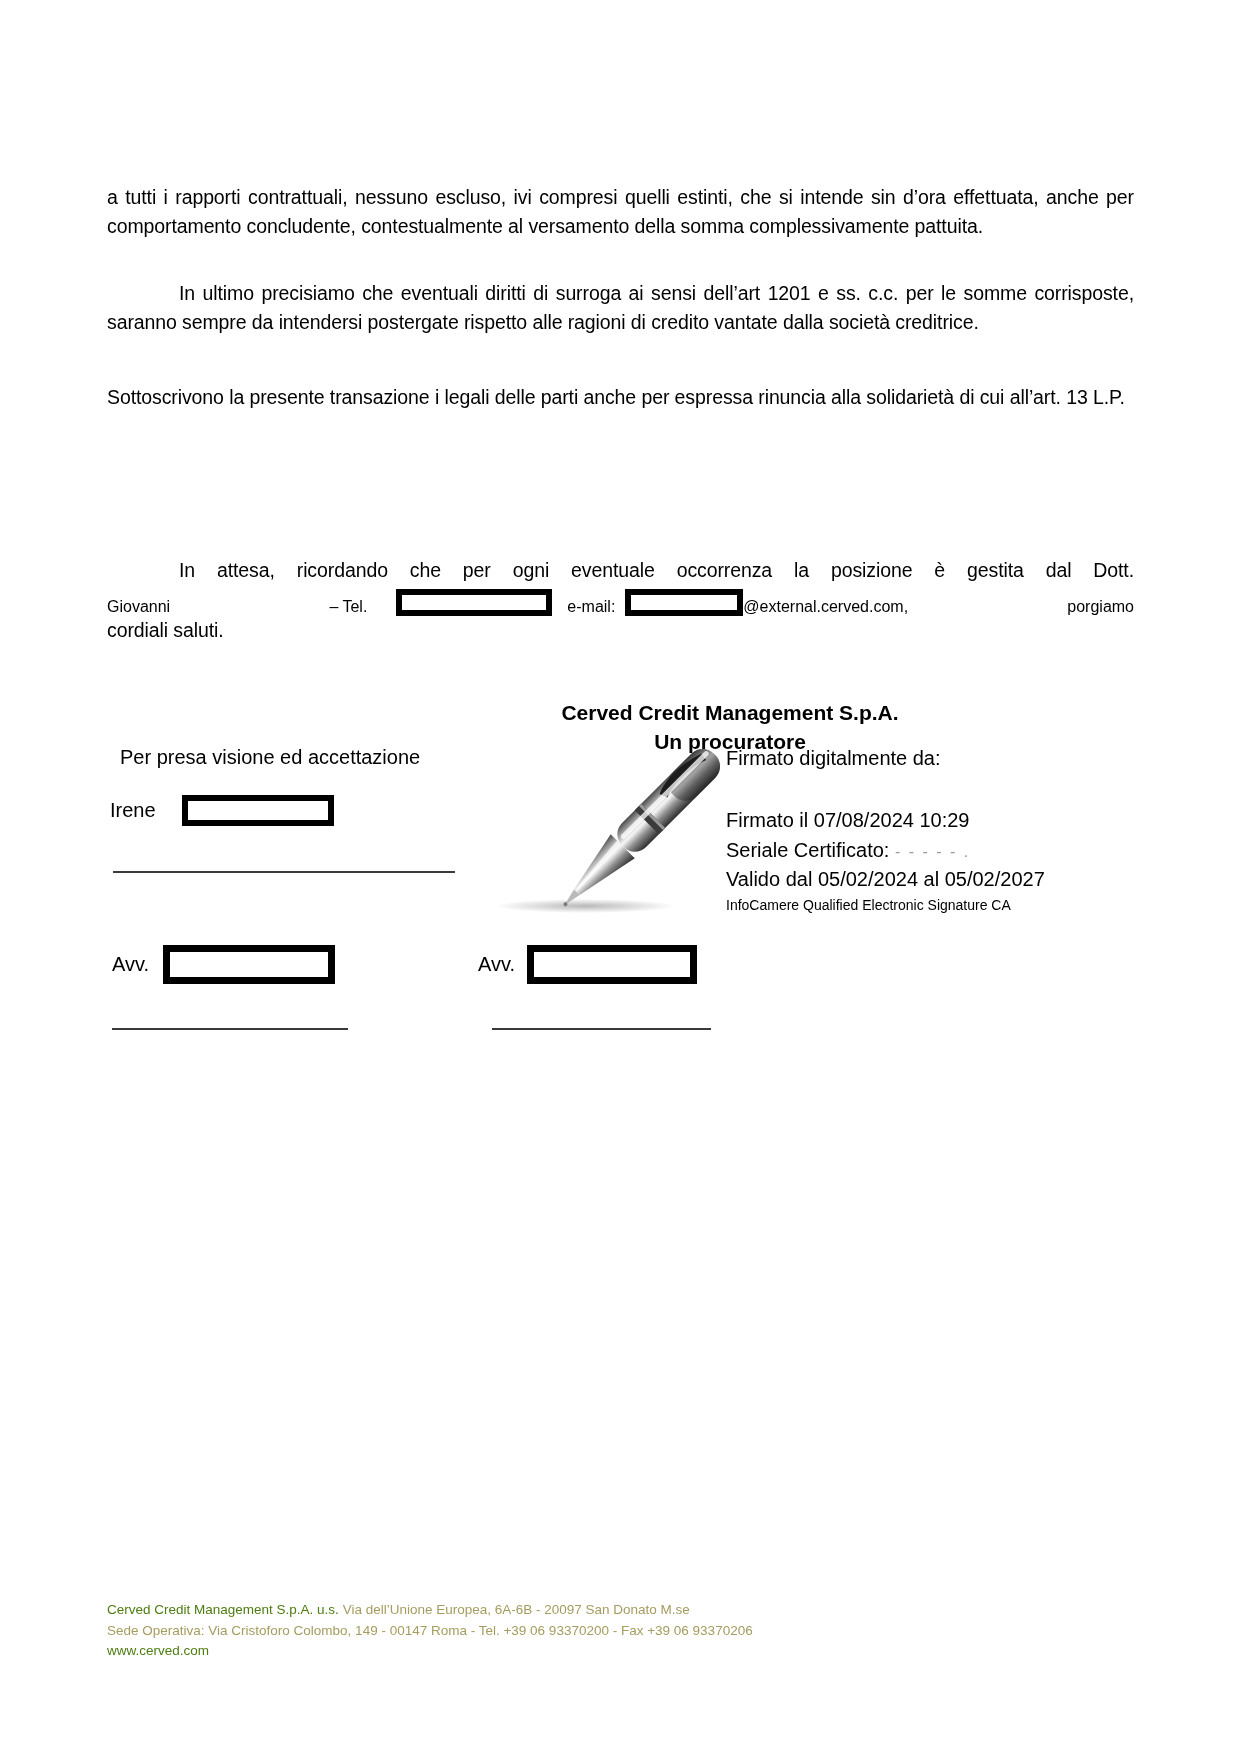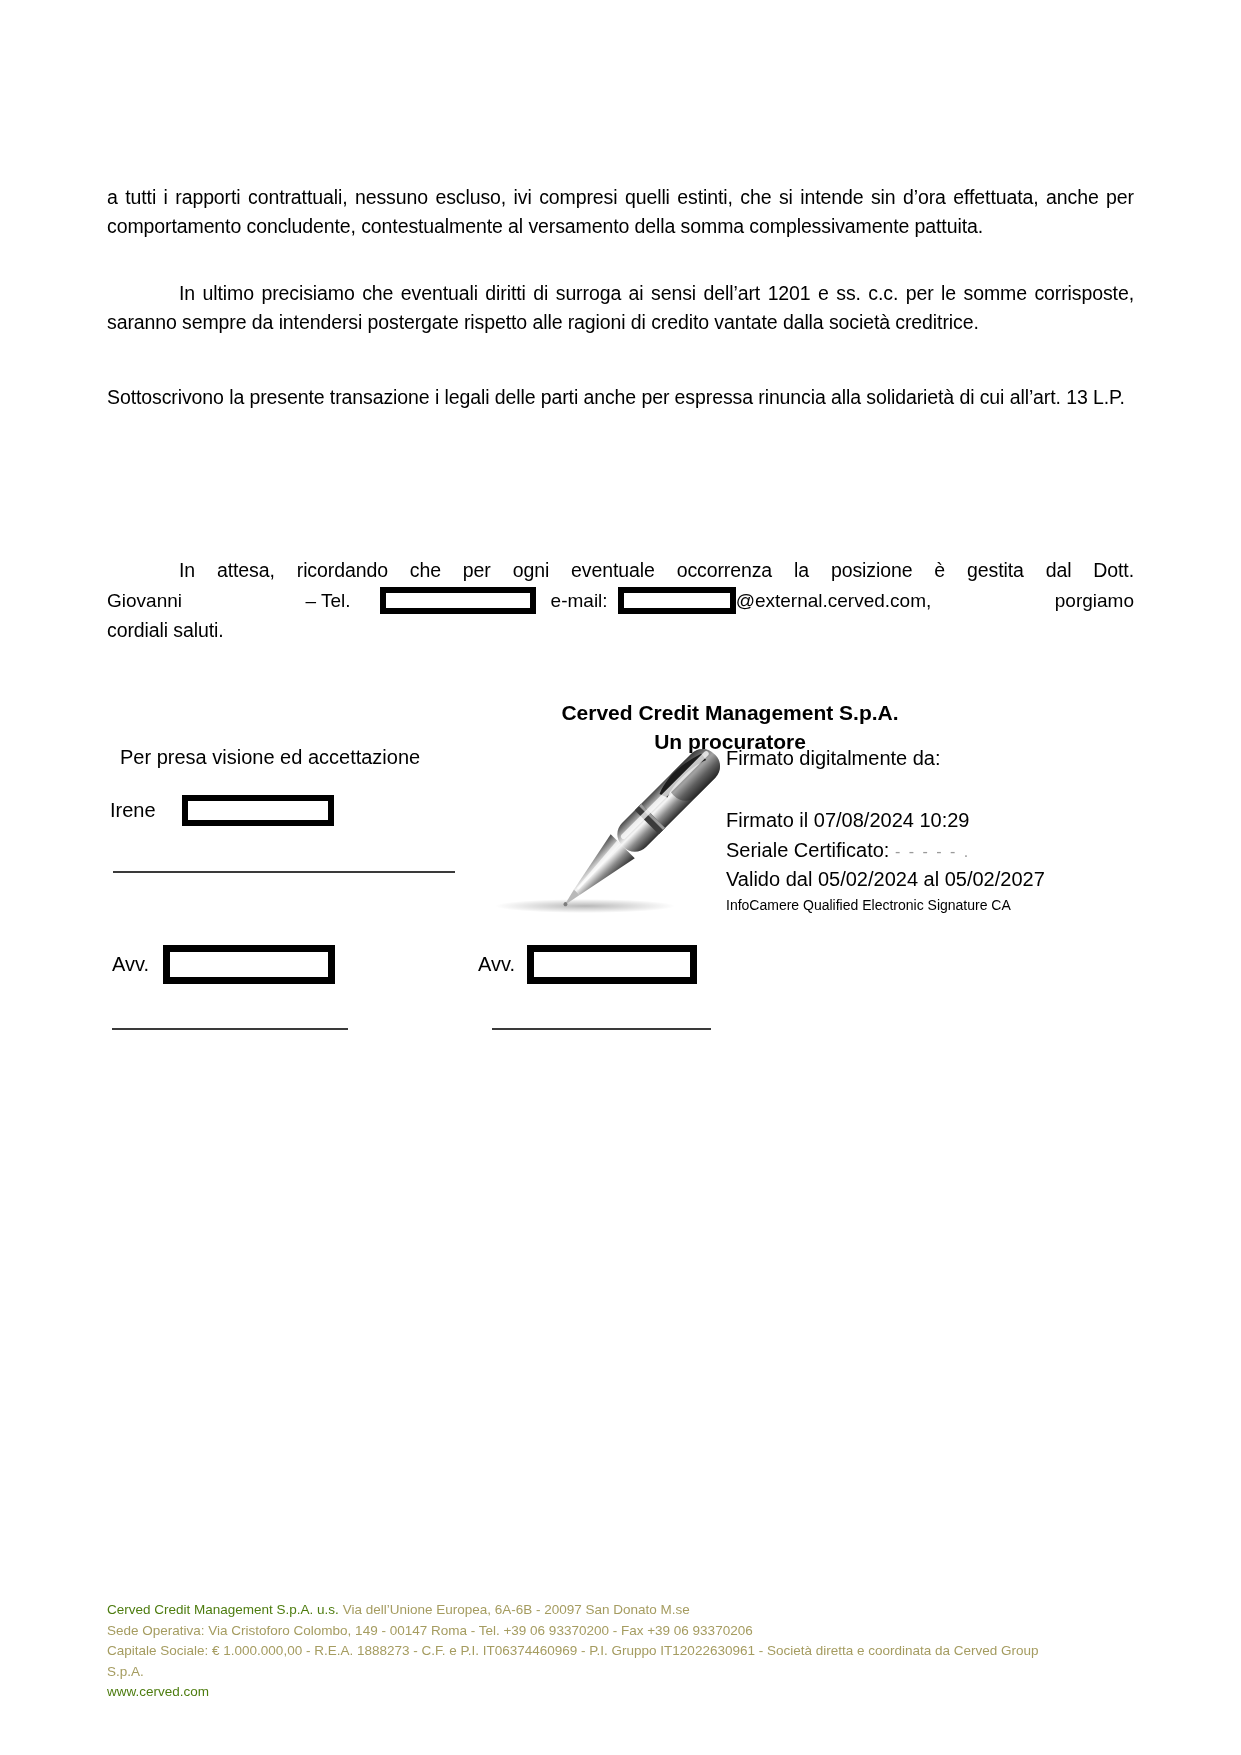--- a/index.html
+++ b/index.html
@@ -23,21 +23,21 @@
   .para{
     position:absolute;left:107px;width:1027px;
     font-size:19.5px;line-height:28.5px;letter-spacing:-0.1px;
     text-align:justify;
   }
   .indent{text-indent:72px;}
   .just-line{text-align:justify;text-align-last:justify;}
   
   #closing-line2{
     position:absolute;left:107px;top:585px;width:1027px;height:31px;
-    display:flex;align-items:center;font-size:19px;
+    display:flex;align-items:flex-end;font-size:16px;
   }
   .redact{
     background:#fff;border:6px solid #000;box-sizing:border-box;
     display:inline-block;
   }
   .sp{flex:1;}
   
   #sig-heading{
     position:absolute;left:430px;top:662px;width:600px;
     text-align:center;font-weight:bold;font-size:21px;line-height:29px;margin-top:36px;
@@ -151,17 +151,16 @@
   </div>
   <div id="sig-line-2" class="sig-line"></div>
   <div id="sig-line-3" class="sig-line"></div>
 
   <div id="footer">
     <div>
       <span class="teal">Cerved Credit Management S.p.A. u.s.</span>
       <span>Via dell’Unione Europea, 6A-6B - 20097 San Donato M.se</span>
     </div>
     <div>Sede Operativa: Via Cristoforo Colombo, 149 - 00147 Roma - Tel. +39 06 93370200 - Fax +39 06 93370206</div>
-    <div>Capitale Sociale: € 1.000.000,00 - R.E.A. 1888273 - C.F. e P.I. IT06374460969 - P.I. Gruppo IT12022630961 - Società diretta e coordinata da Cerved Group S.p.A.</div>
     <div class="teal">www.cerved.com</div>
   </div>
 
 </div>
 
 </body></html>

